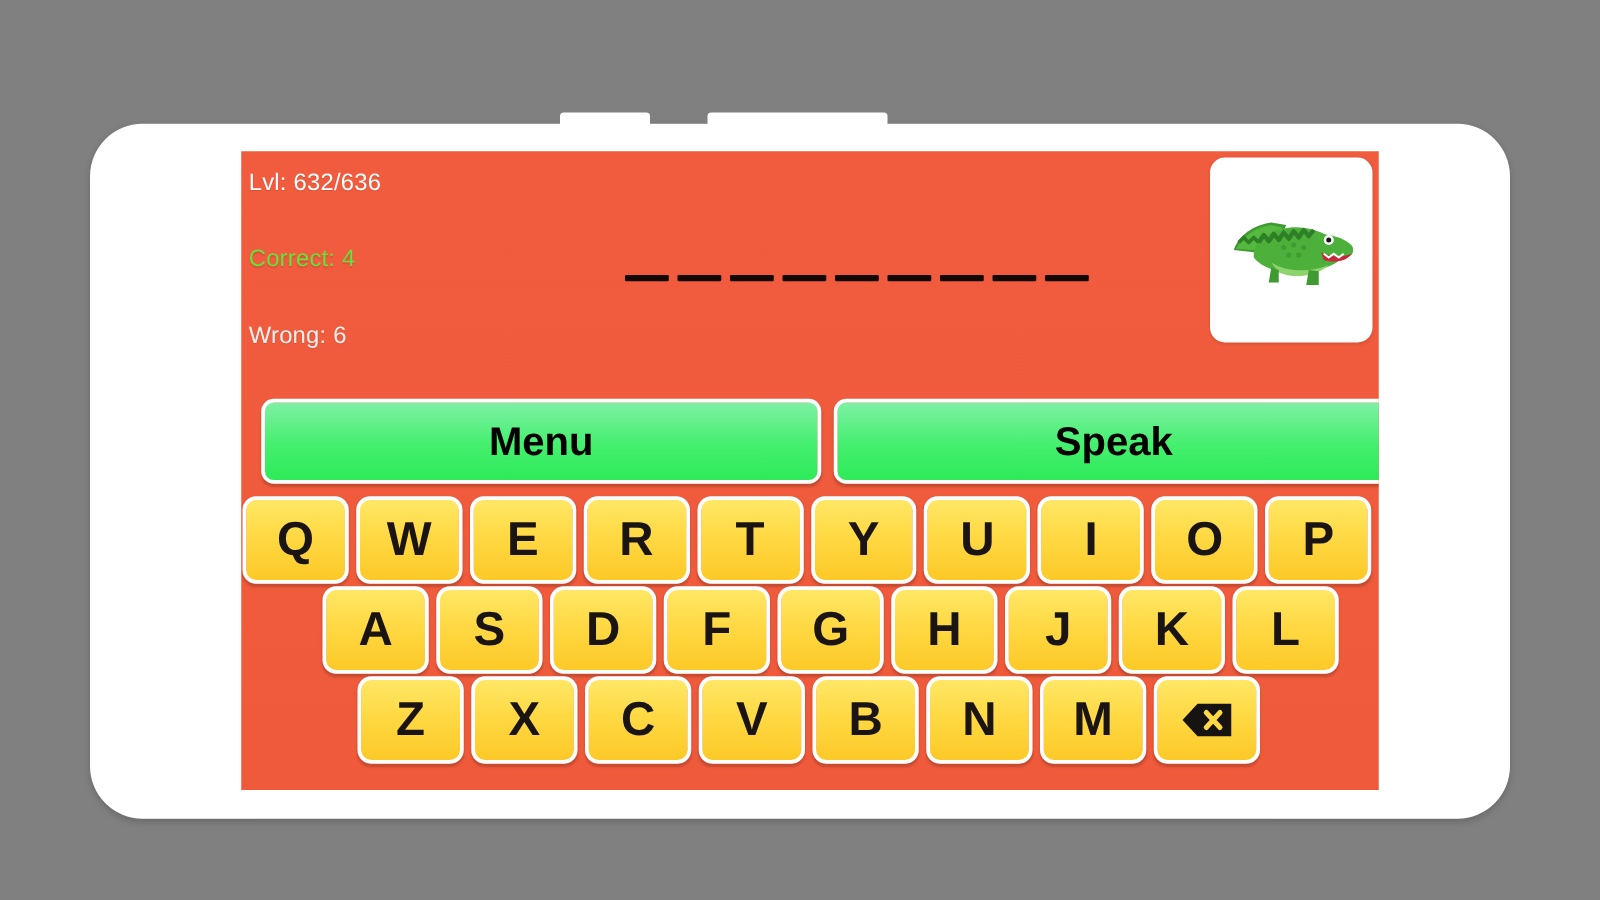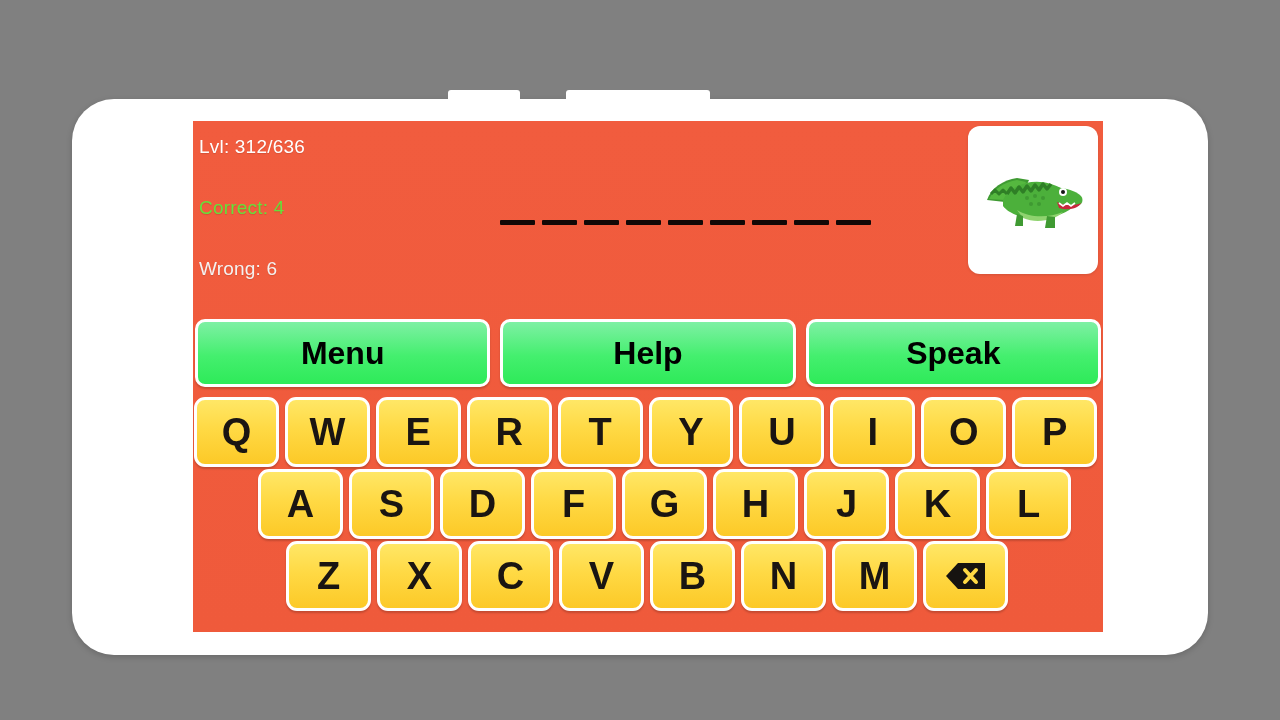--- a/index.html
+++ b/index.html
@@ -95,21 +95,21 @@
     display: flex;
     align-items: center;
     justify-content: center;
     box-shadow: 0 1px 3px rgba(0,0,0,0.12);
   }
   #croc-svg { display: block; }
 
   
   #action-row {
     position: absolute;
-    left: 1px;
+    left: 15px;
     top: 198px;
     width: 908px;
     display: flex;
     gap: 8px;
   }
   .action-btn {
     flex: 1 1 0;
     margin: 0 1px;
     height: 68px;
     border: 3px solid #ffffff;
@@ -177,21 +177,21 @@
 
 <div id="stage">
 
   <div id="phone-frame">
     <div class="notch-tab" id="notch-speaker"></div>
     <div class="notch-tab" id="notch-camera"></div>
   </div>
 
   <div id="app-screen">
 
-    <div class="stat" id="stat-level">Lvl: 312/636</div>
+    <div class="stat" id="stat-level">Lvl: 632/636</div>
     <div class="stat" id="stat-correct">Correct: 4</div>
     <div class="stat" id="stat-wrong">Wrong: 6</div>
 
     <div id="word-blanks">
         <div class="blank"></div>
         <div class="blank"></div>
         <div class="blank"></div>
         <div class="blank"></div>
         <div class="blank"></div>
         <div class="blank"></div>
@@ -230,21 +230,20 @@
         <circle cx="50" cy="54" r="2" fill="#3f9a32"></circle>
         <circle cx="58" cy="52" r="2" fill="#3f9a32"></circle>
         <circle cx="66" cy="54" r="2" fill="#3f9a32"></circle>
         <circle cx="54" cy="60" r="2" fill="#3f9a32"></circle>
         <circle cx="62" cy="60" r="2" fill="#3f9a32"></circle>
       </svg>
     </div>
 
     <div id="action-row">
         <button class="action-btn">Menu</button>
-        <button class="action-btn">Help</button>
         <button class="action-btn">Speak</button>
       </div>
 
     <div id="keyboard">
       <div class="kb-row" id="kb-row-1">
           <button class="key">Q</button>
           <button class="key">W</button>
           <button class="key">E</button>
           <button class="key">R</button>
           <button class="key">T</button>

